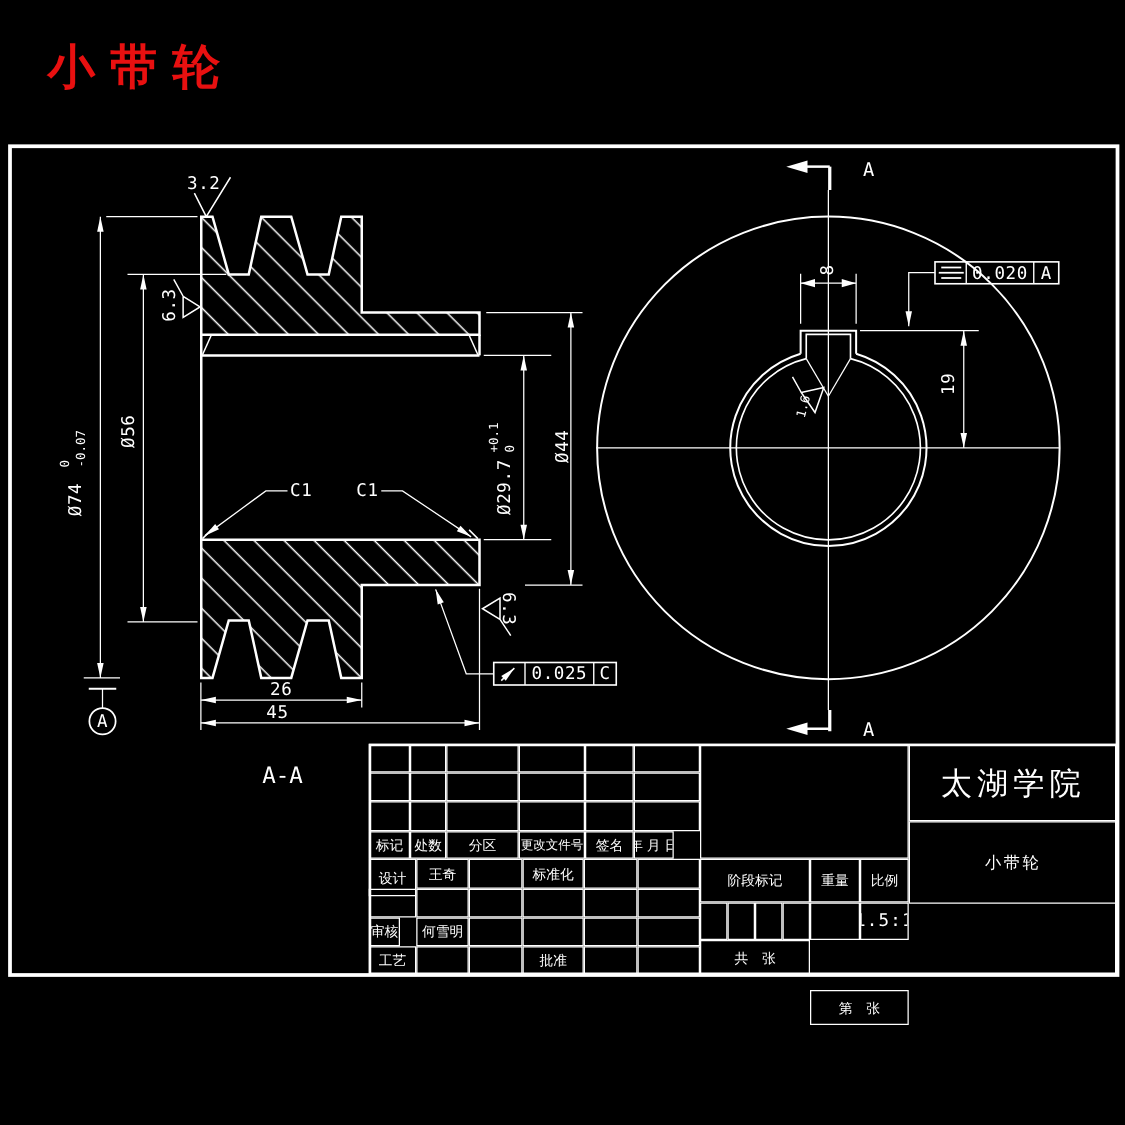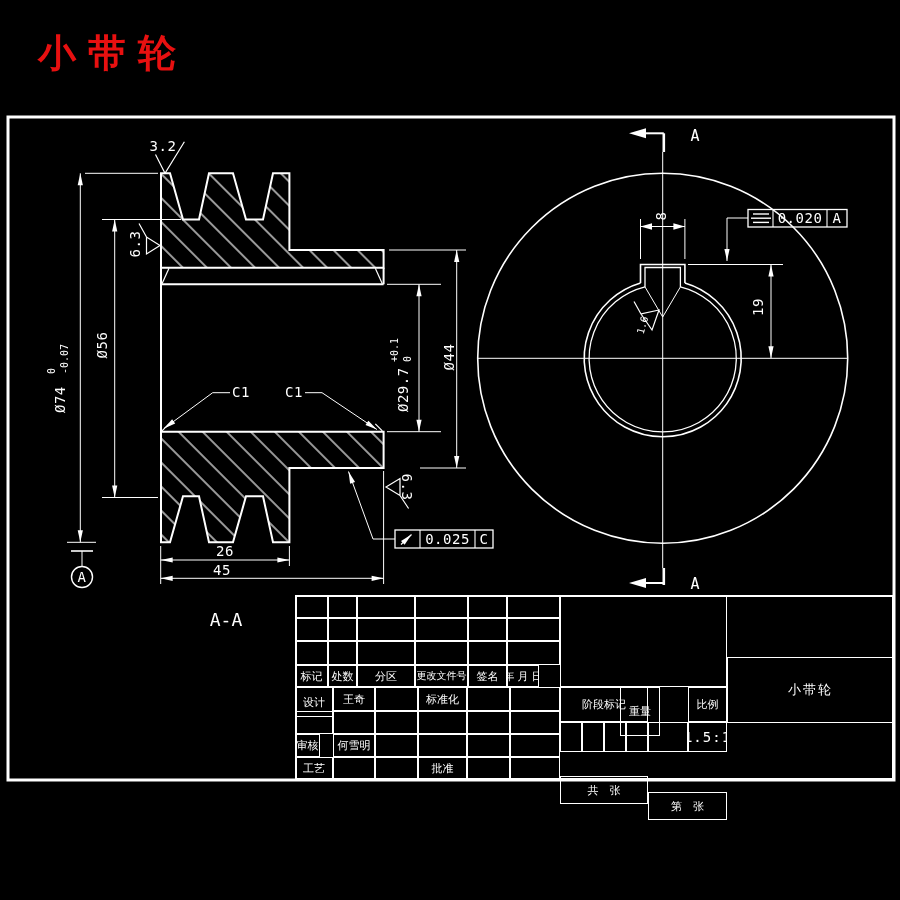--- a/index.html
+++ b/index.html
@@ -235,26 +235,27 @@
   <div class="tb" style="left:467px;top:734px;width:43px;height:23px;"></div>
   <div class="tb" style="left:510px;top:734px;width:50px;height:23px;"></div>
   <div class="tb" style="left:295px;top:757px;width:38px;height:23px;">工艺</div>
   <div class="tb" style="left:333px;top:757px;width:42px;height:23px;"></div>
   <div class="tb" style="left:375px;top:757px;width:43px;height:23px;"></div>
   <div class="tb" style="left:418px;top:757px;width:49px;height:23px;">批准</div>
   <div class="tb" style="left:467px;top:757px;width:43px;height:23px;"></div>
   <div class="tb" style="left:510px;top:757px;width:50px;height:23px;"></div>
 
   <div class="tb" style="left:560px;top:687px;width:88px;height:35px;">阶段标记</div>
-  <div class="tb" style="left:620px;top:687px;width:40px;height:49px;">重量</div>
+  <div class="tb" style="left:648px;top:687px;width:40px;height:35px;">重量</div>
   <div class="tb" style="left:688px;top:687px;width:39px;height:35px;">比例</div>
   <div class="tb" style="left:560px;top:722px;width:22px;height:30px;"></div>
   <div class="tb" style="left:582px;top:722px;width:22px;height:30px;"></div>
   <div class="tb" style="left:604px;top:722px;width:22px;height:30px;"></div>
   <div class="tb" style="left:626px;top:722px;width:22px;height:30px;"></div>
   <div class="tb" style="left:648px;top:722px;width:40px;height:30px;"></div>
   <div class="tb mono" style="left:688px;top:722px;width:39px;height:30px;">1.5:1</div>
-  <div class="tb" style="left:560px;top:752px;width:88px;height:28px;margin-top:24px;">共　张</div>
+  <div class="tb" style="left:560px;top:752px;width:88px;height:28px;">共　张</div>
   <div class="tb" style="left:648px;top:752px;width:79px;height:28px;margin-top:40px;">第　张</div>
 
+  <div class="tb big" style="left:727px;top:595px;width:167px;height:62px;">太湖学院</div>
   <div class="tb mid" style="left:727px;top:657px;width:167px;height:66px;">小带轮</div>
 
 </div>
 
 </body></html>

